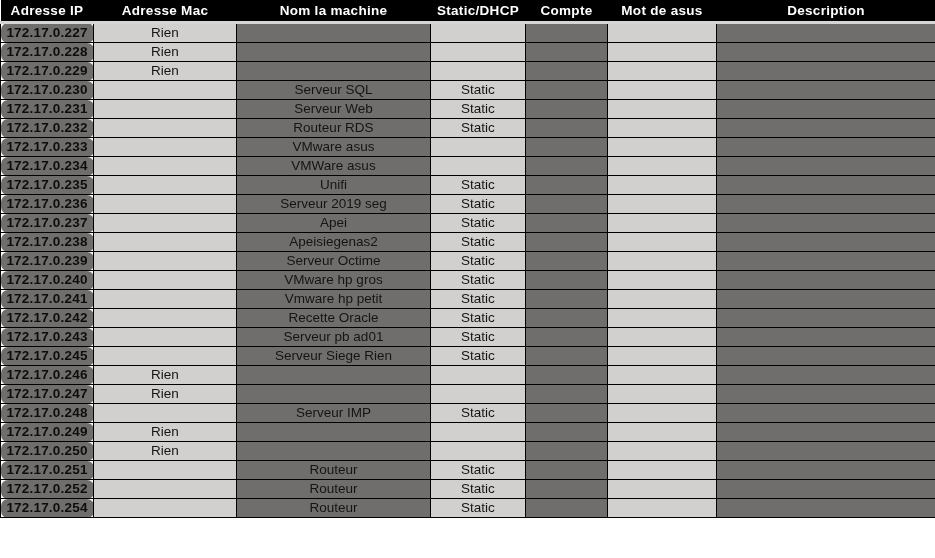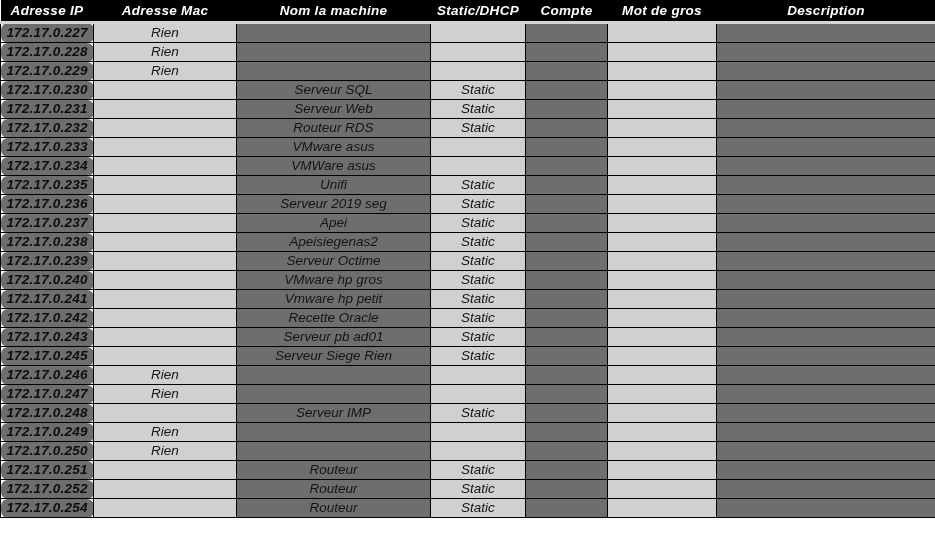--- a/index.html
+++ b/index.html
@@ -12,21 +12,21 @@
     --cell-text:#141414;
   }
   html,body{margin:0;padding:0;}
   body{
     width:935px;height:558px;overflow:hidden;background:#ffffff;
     font-family:"Liberation Sans",sans-serif;
   }
   table{
     border-collapse:collapse;
     table-layout:fixed;
-    width:935px;height:418px;font-style:italic;
+    width:935px;height:418px;
   }
   th{
     background:var(--header-bg);
     color:var(--header-text);
     font-weight:700;
     font-size:13.5px;
     letter-spacing:0.3px;
     height:21px;
     padding:0;
     text-align:center;
@@ -74,21 +74,21 @@
     <col style="width:109px">
     <col style="width:219px">
   </colgroup>
   <thead>
     <tr>
       <th>Adresse IP</th>
       <th>Adresse Mac</th>
       <th>Nom la machine</th>
       <th>Static/DHCP</th>
       <th>Compte</th>
-      <th>Mot de gros</th>
+      <th>Mot de asus</th>
       <th>Description</th>
     </tr>
   </thead>
   <tbody>
       <tr>
         <td>172.17.0.227</td>
         <td>Rien</td>
         <td></td>
         <td></td>
         <td></td>

